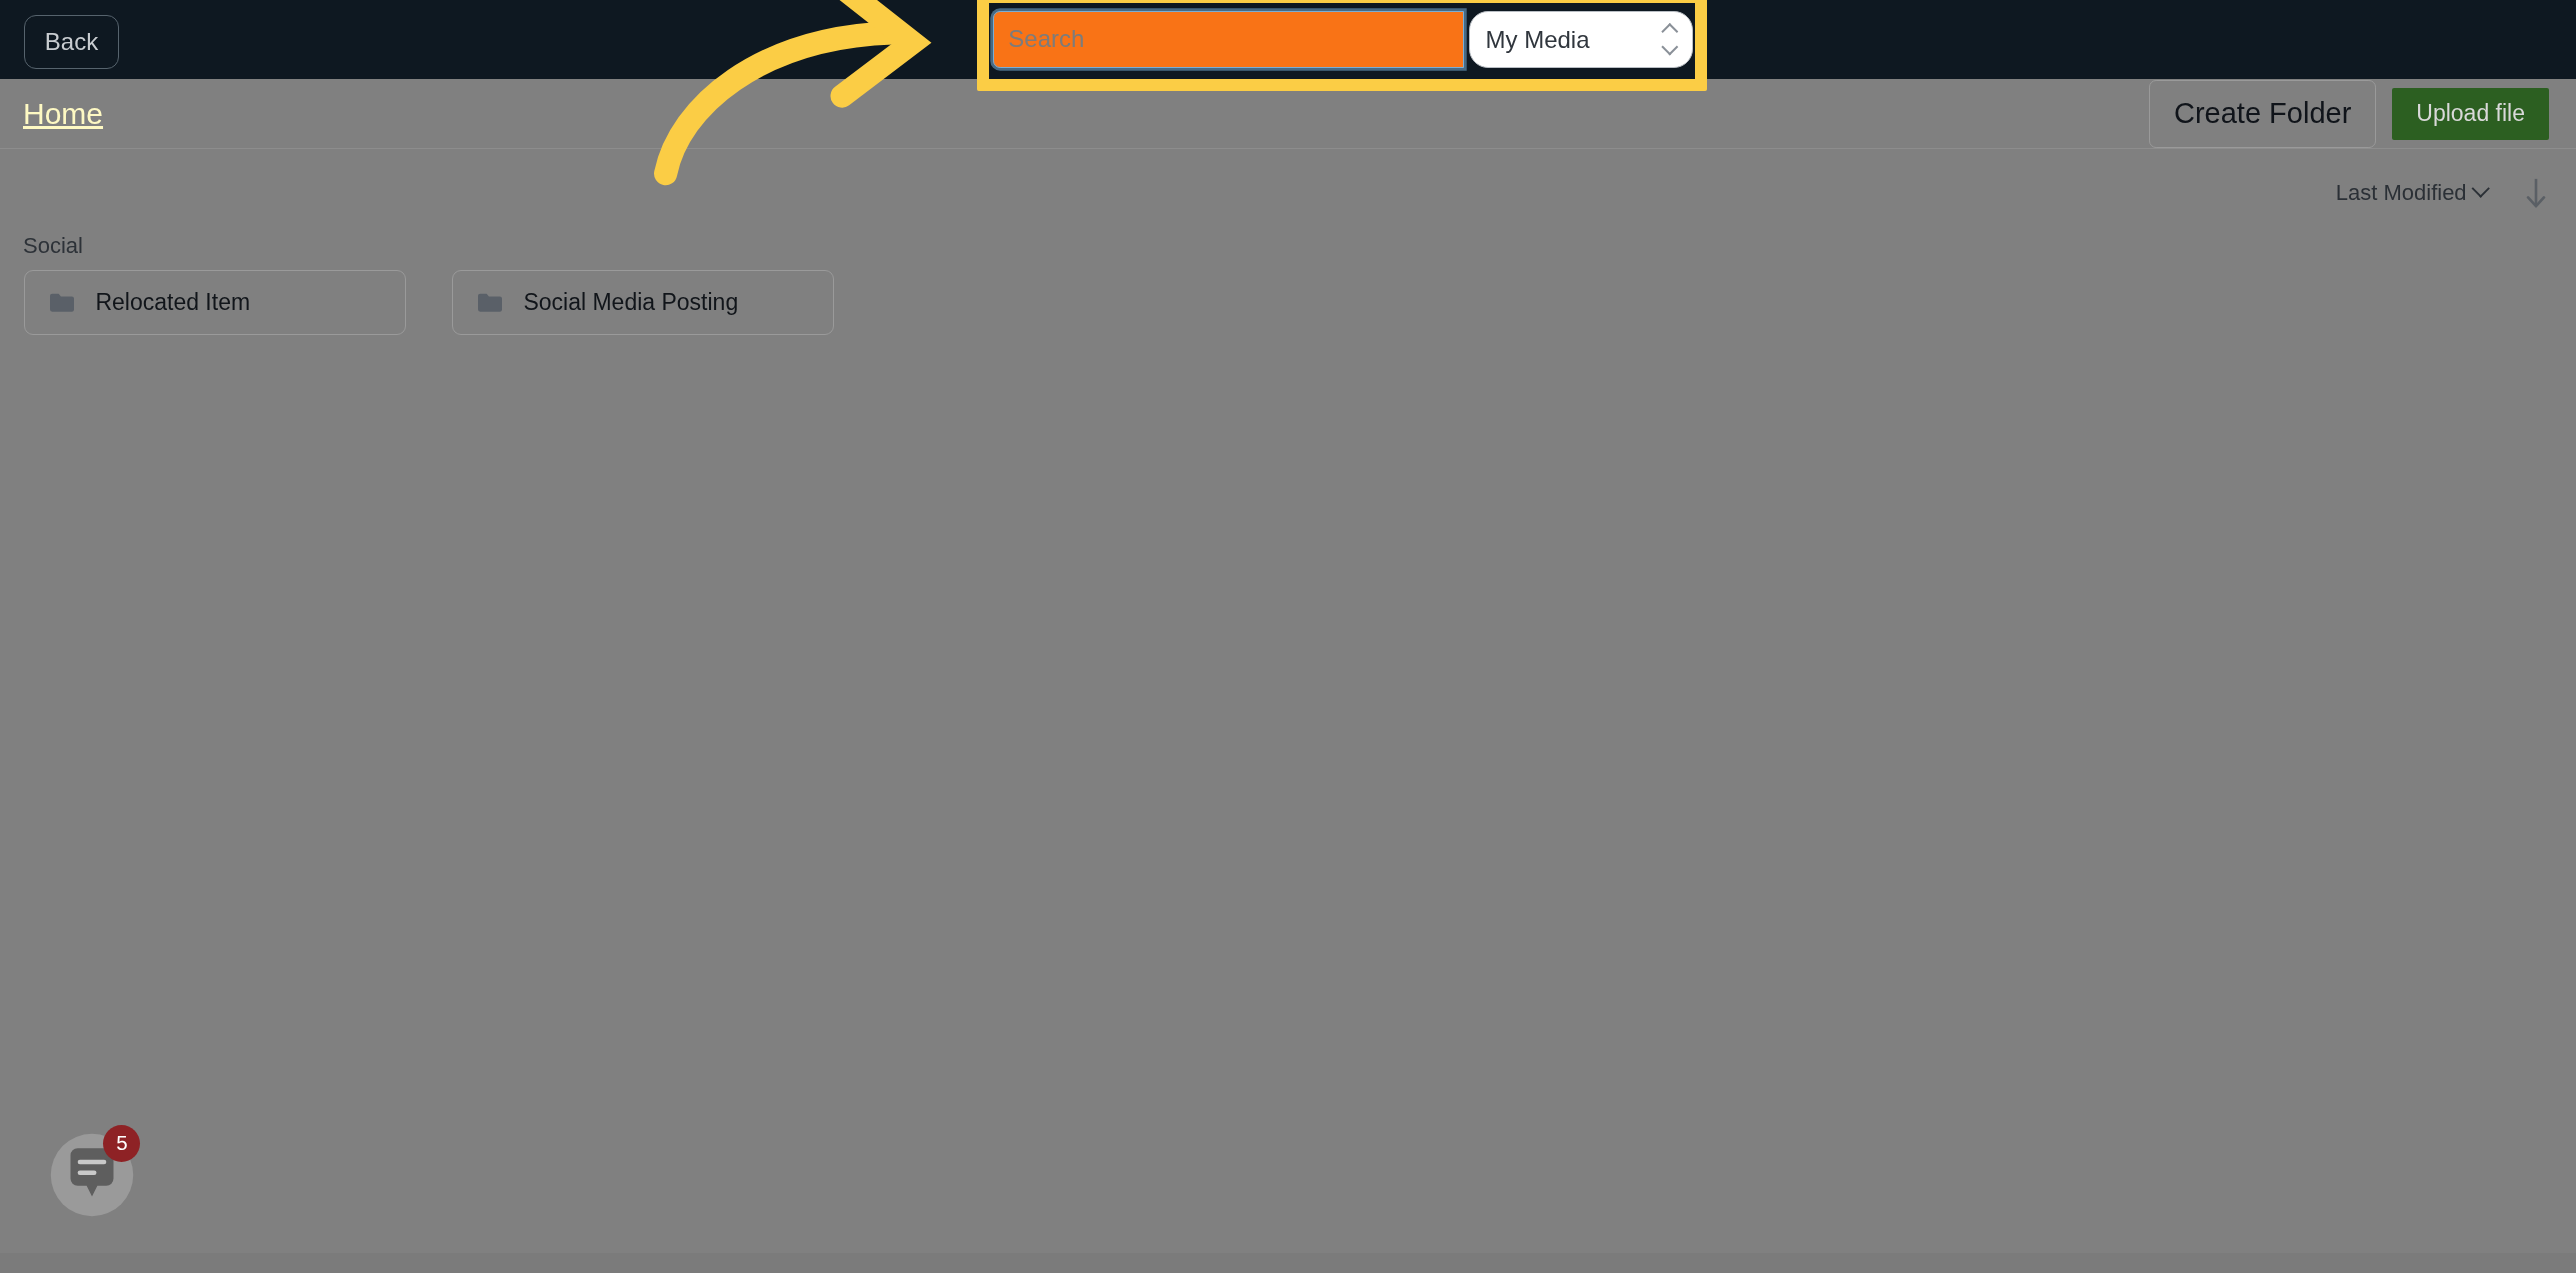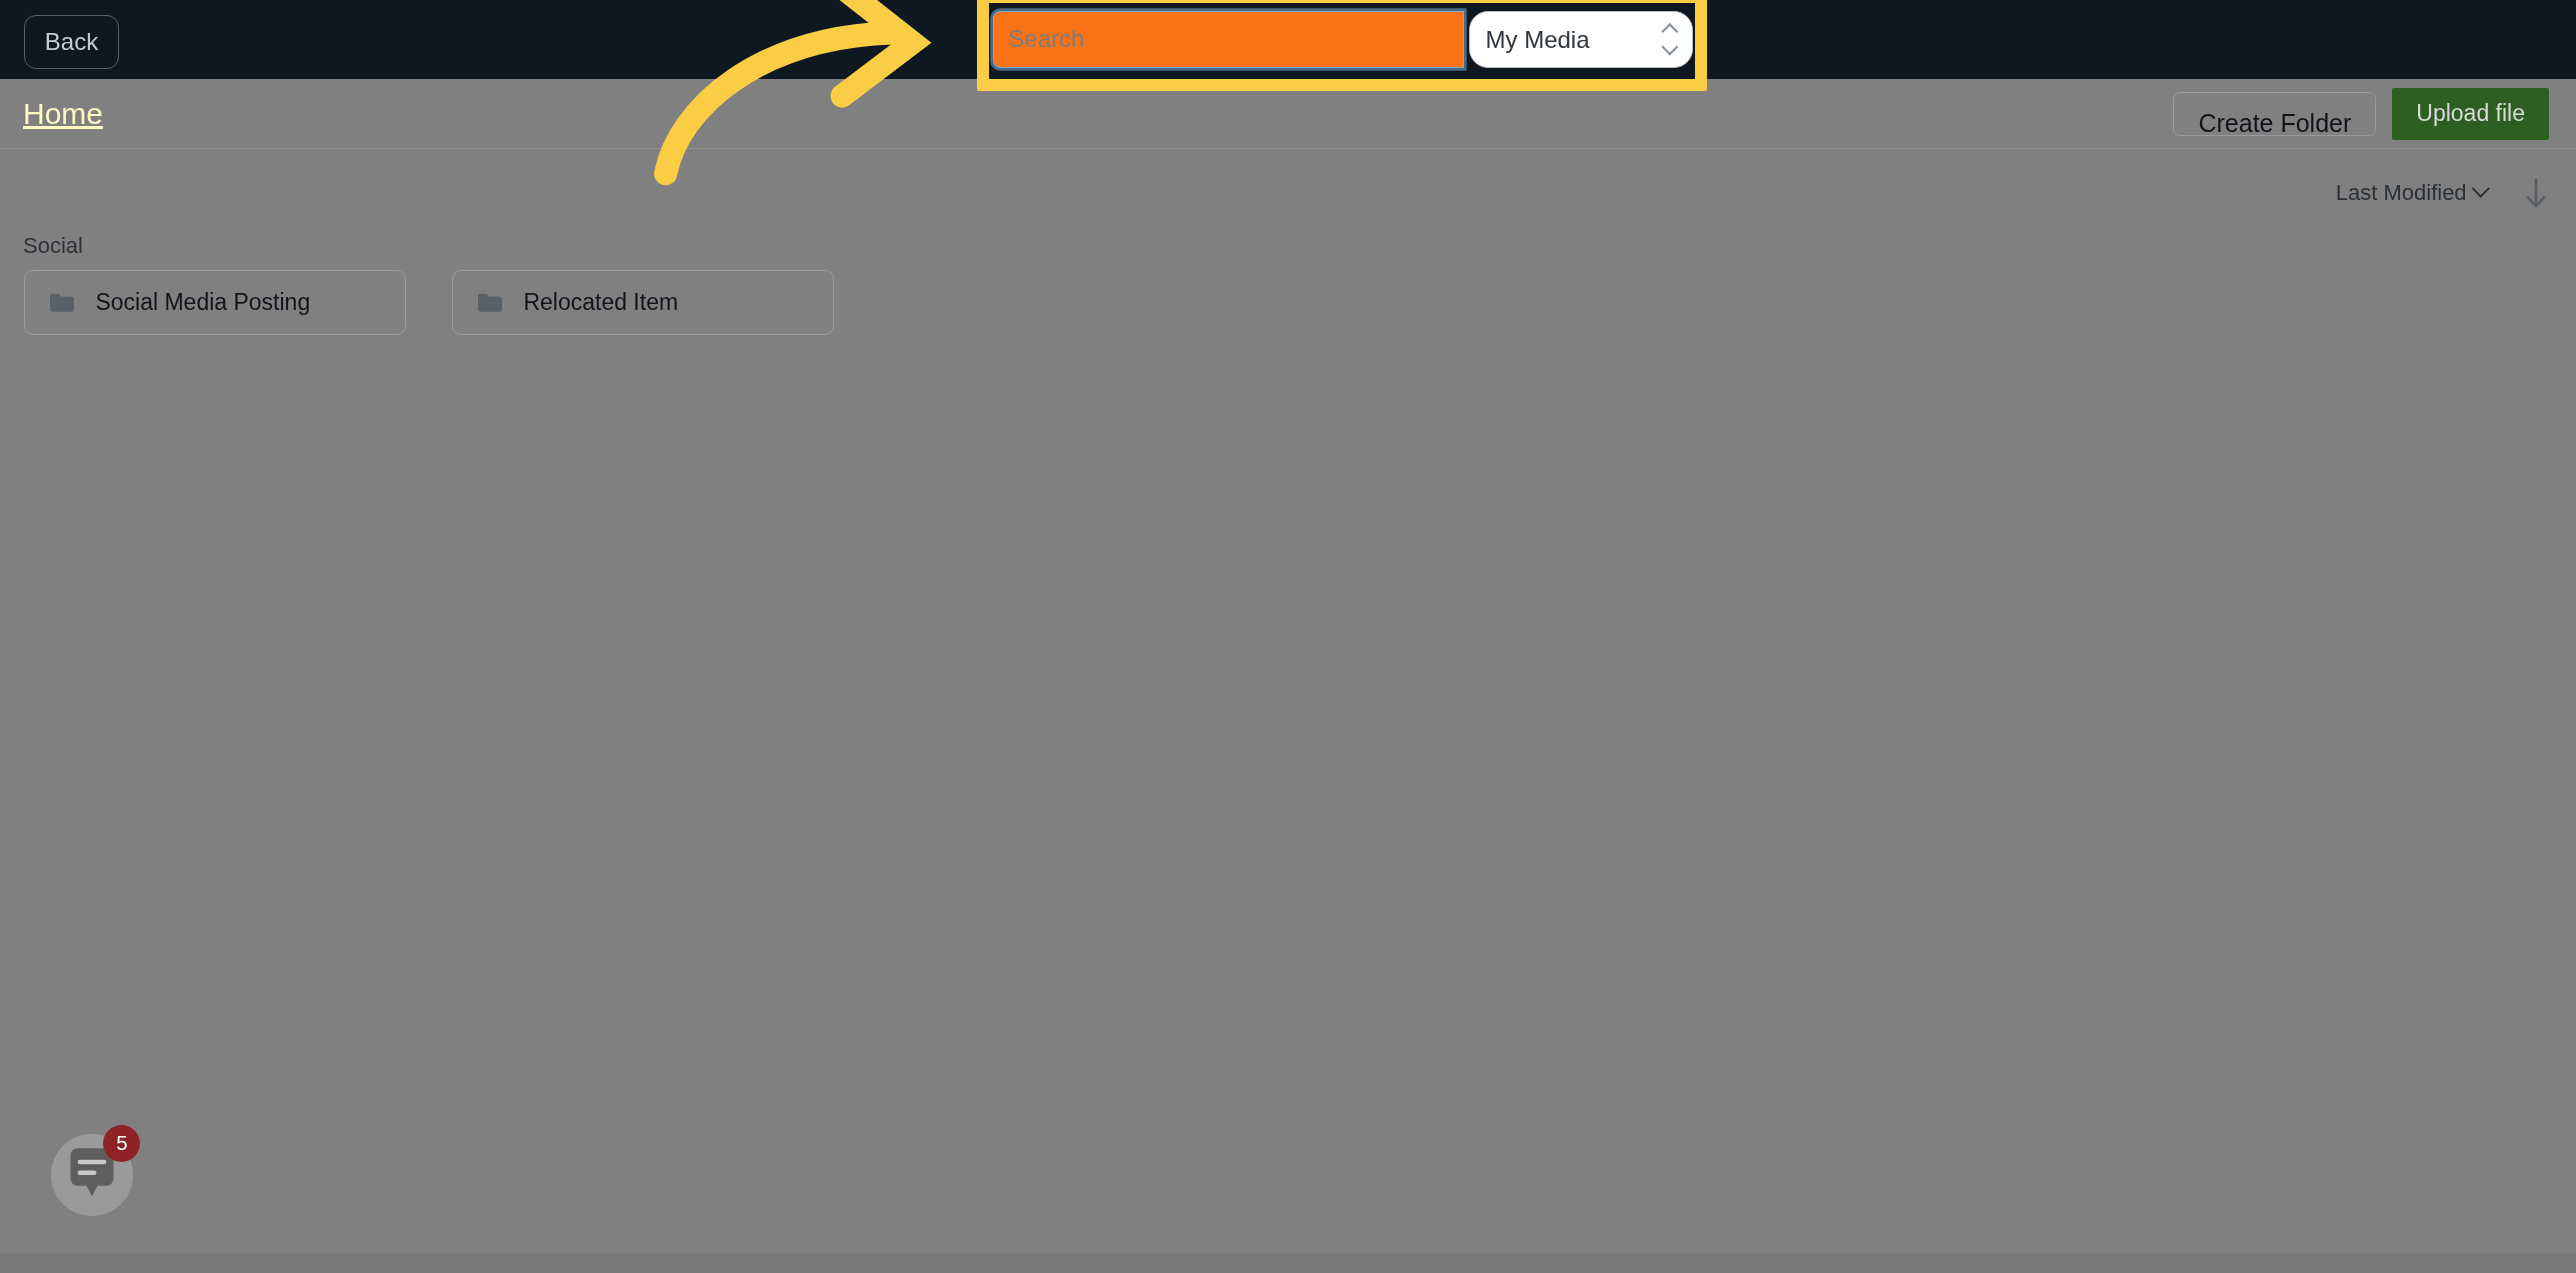--- a/index.html
+++ b/index.html
@@ -118,27 +118,27 @@
     position: absolute; left: 23px;
     font-size: 30px;
     color: #fef9c3;
     cursor: pointer;
   }
   #breadcrumb-actions {
     position: absolute; right: 27px;
     display: flex; align-items: center; gap: 16px;
   }
   #create-folder-button {
-    height: 44px;
+    height: 68px;
     padding: 16px 24px;
     border: 0.9px solid #9a9a9a;
     border-radius: 7.1px;
     background: transparent;
     color: #10141a;
-    font-size: 25px;
+    font-size: 29px;
     font-family: "Liberation Sans", sans-serif;
     cursor: pointer;
   }
   #upload-file-button {
     height: 52px;
     padding: 0 24px;
     border: none;
     border-radius: 2px;
     background: #2c5f21;
     color: #d9d9d9;
@@ -261,28 +261,28 @@
 </div>
 
 <div id="folders-label">Social</div>
 
 <div id="folder-grid">
 
   <div class="folder-card">
     <svg class="folder-icon" viewBox="0 0 27 22">
       <path d="M0 3.2a2.4 2.4 0 012.4-2.4h7.3l2.6 3h12.3A2.4 2.4 0 0127 6.2v13A2.4 2.4 0 0124.6 21H2.4A2.4 2.4 0 010 18.6z" fill="#5a6068"></path>
     </svg>
-    <span class="folder-name">Social Media Posting</span>
+    <span class="folder-name">Relocated Item</span>
   </div>
 
   <div class="folder-card">
     <svg class="folder-icon" viewBox="0 0 27 22">
       <path d="M0 3.2a2.4 2.4 0 012.4-2.4h7.3l2.6 3h12.3A2.4 2.4 0 0127 6.2v13A2.4 2.4 0 0124.6 21H2.4A2.4 2.4 0 010 18.6z" fill="#5a6068"></path>
     </svg>
-    <span class="folder-name">Relocated Item</span>
+    <span class="folder-name">Social Media Posting</span>
   </div>
 
 </div>
 
 <div id="chat-widget">
   <svg viewBox="0 0 96 96" width="86" height="86">
     <circle cx="48" cy="48" r="46" fill="#9a9a9a"></circle>
     <path d="M24 26a8 8 0 018-8h32a8 8 0 018 8v26a8 8 0 01-8 8H54l-6 12-6-12h-10a8 8 0 01-8-8z" fill="#5e5e5e"></path>
     <rect x="32" y="31" width="32" height="5" rx="2.5" fill="#c9c9c9"></rect>
     <rect x="32" y="43" width="21" height="5" rx="2.5" fill="#c9c9c9"></rect>

